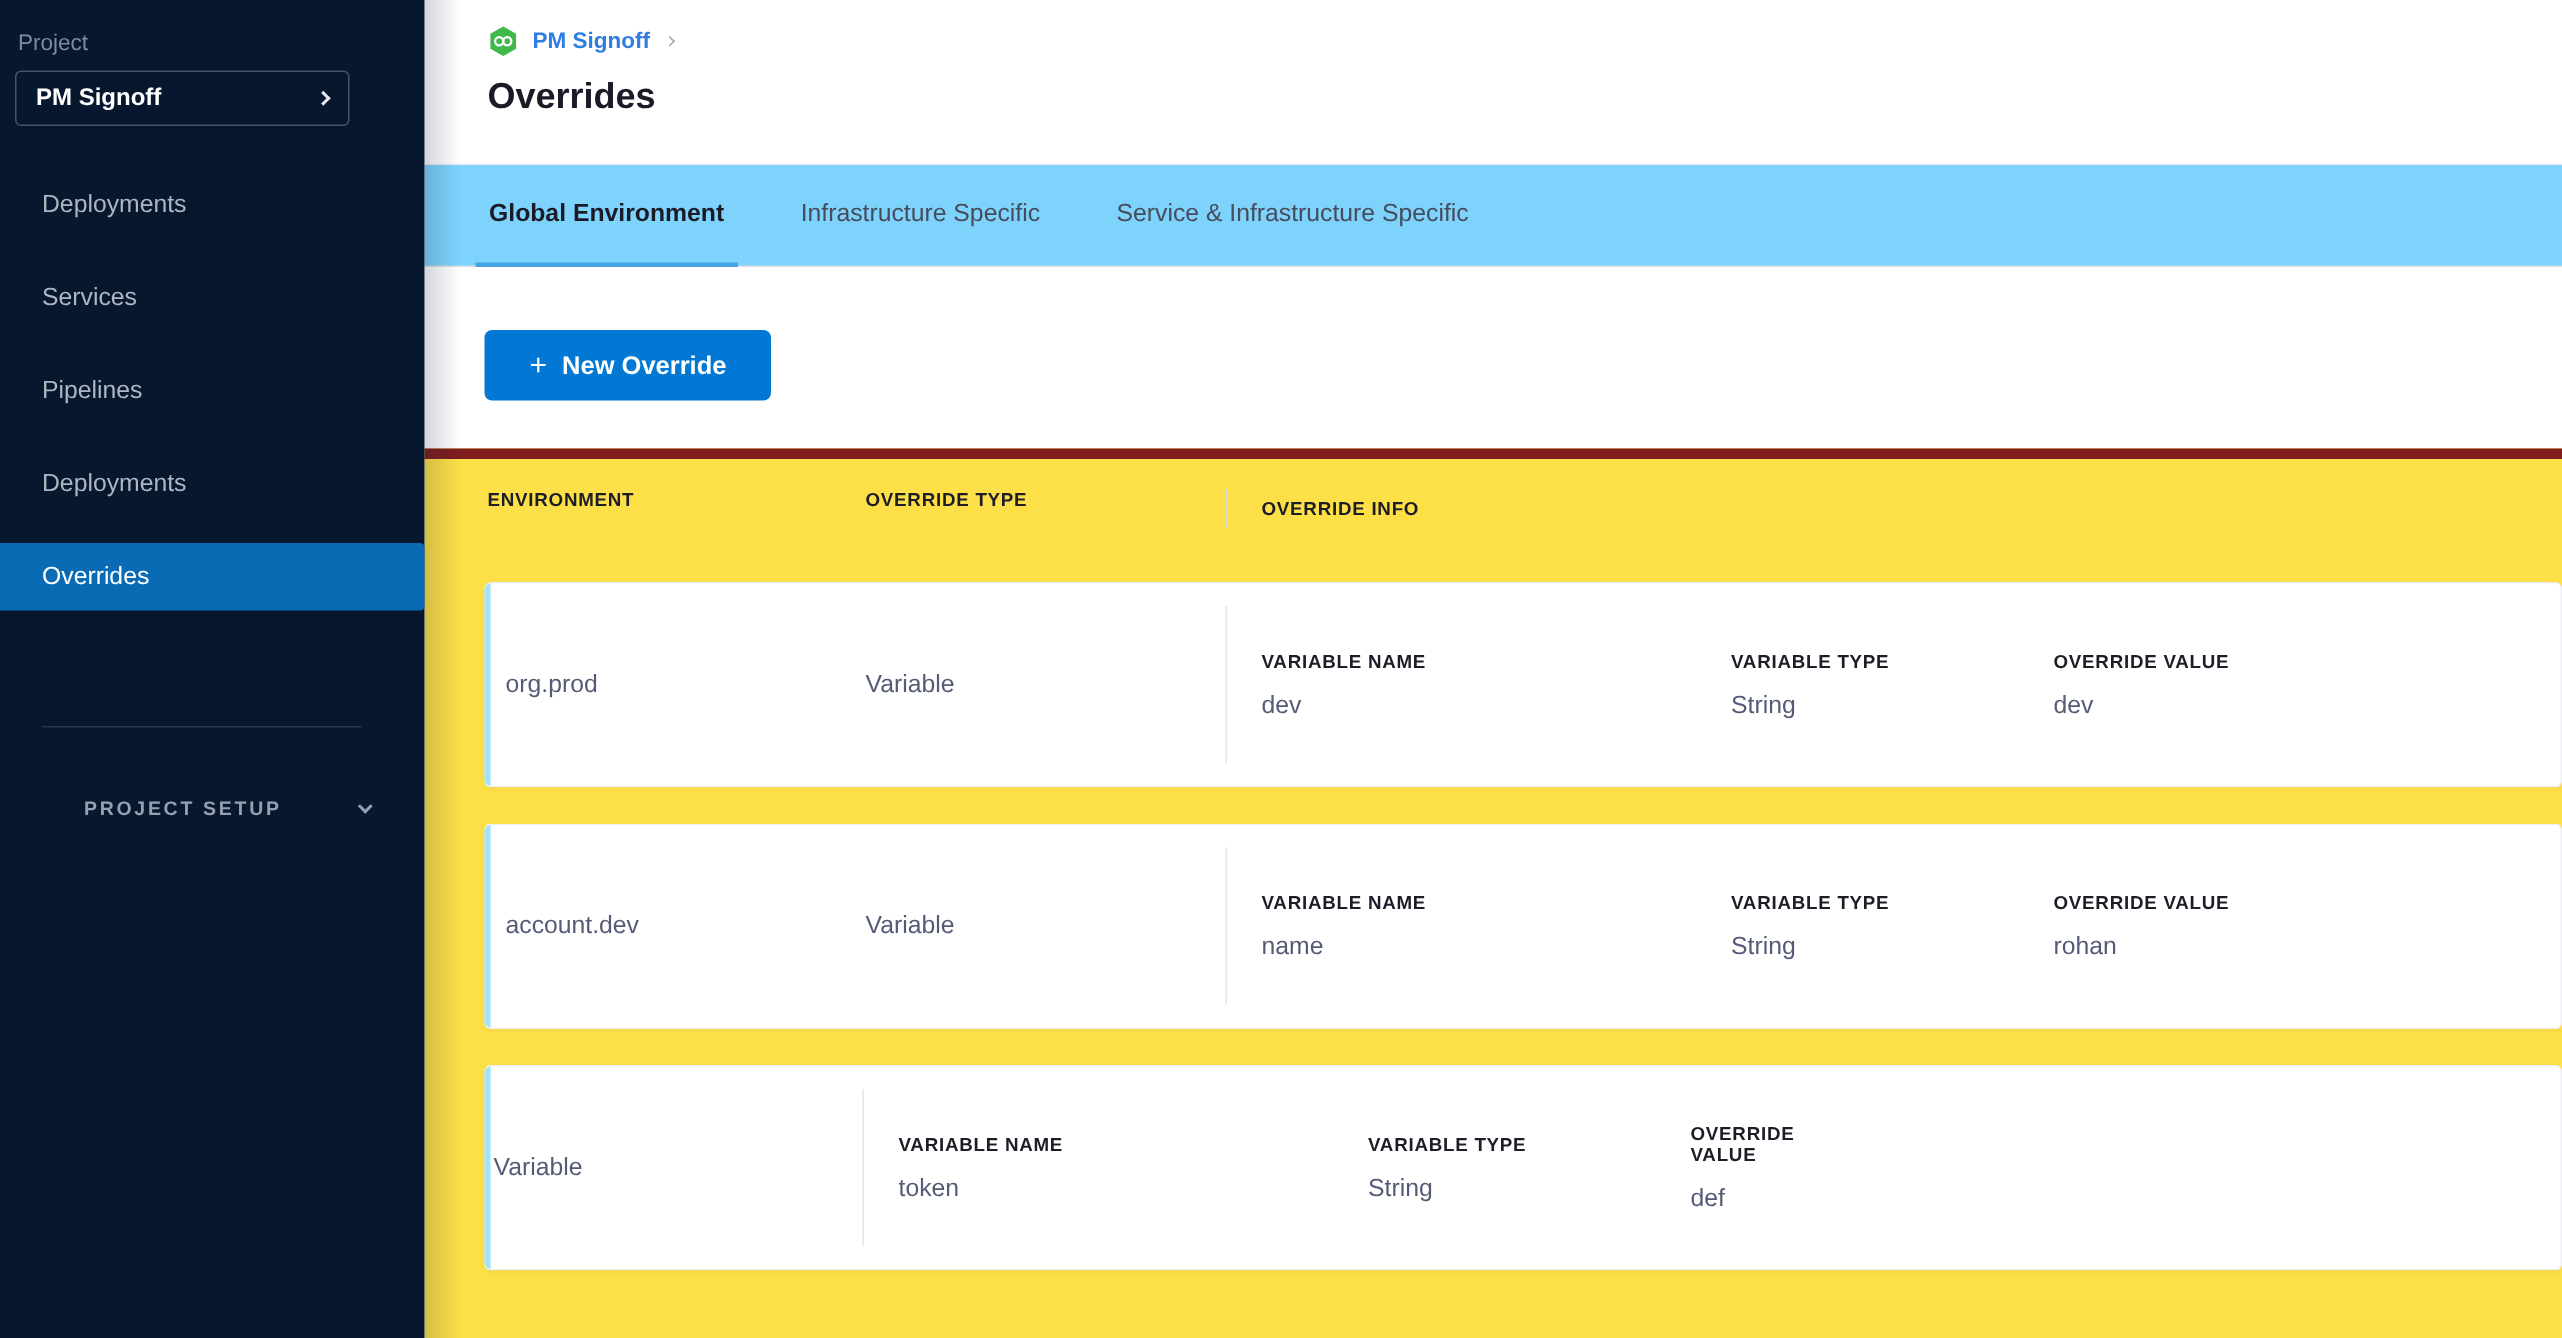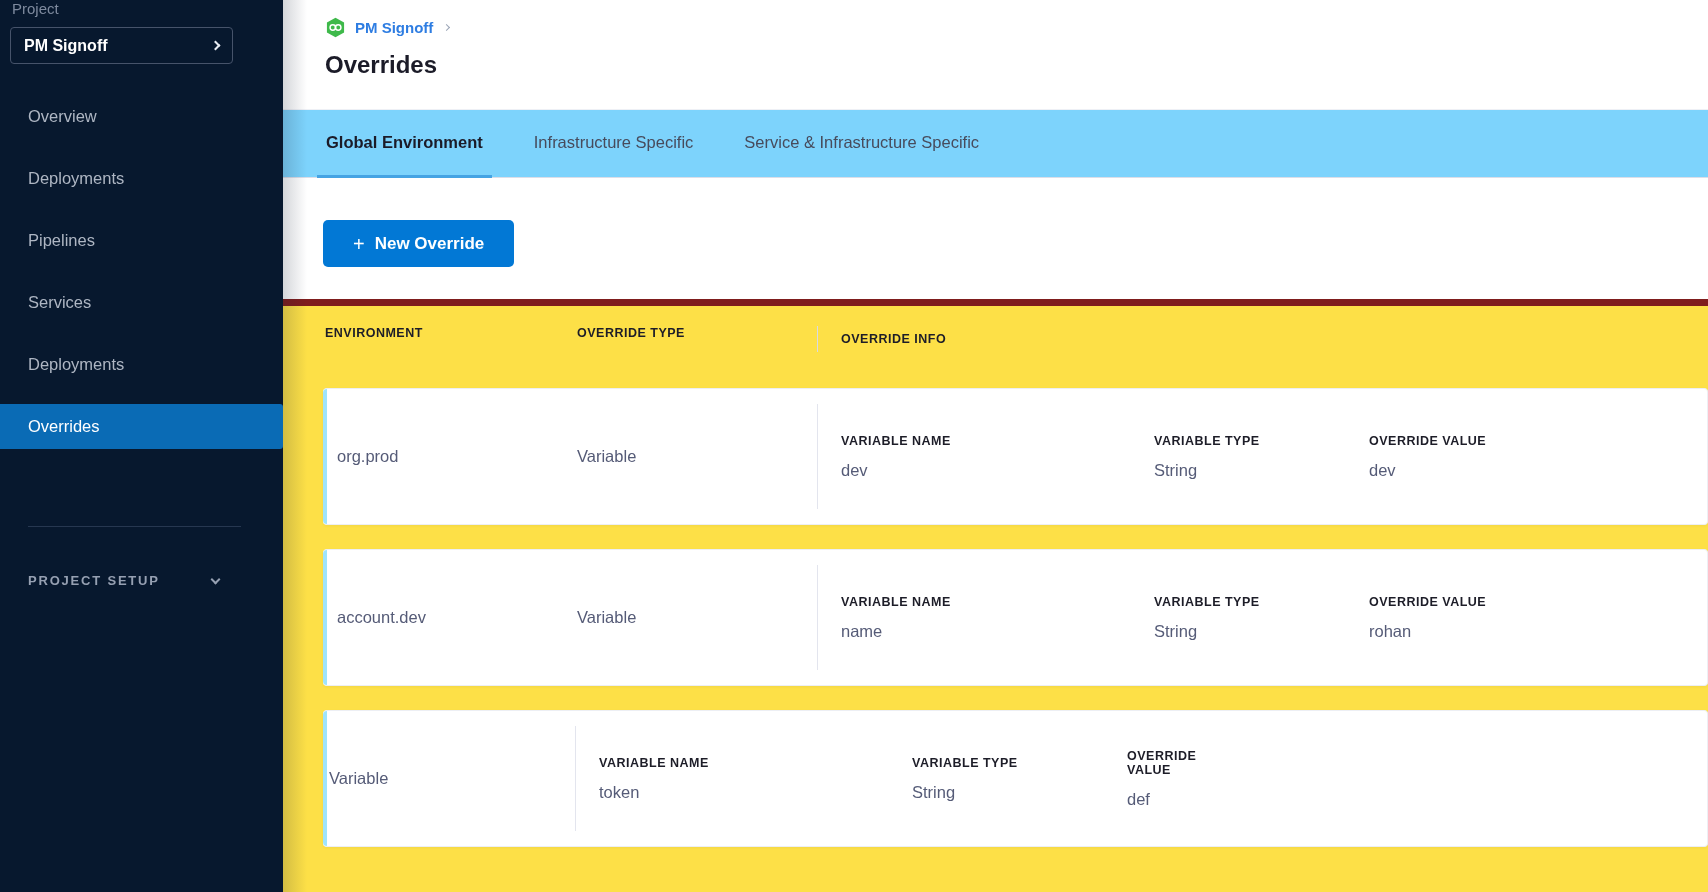--- a/index.html
+++ b/index.html
@@ -2,37 +2,37 @@
 <html><head>
 <meta charset="utf-8">
 <style>
   * { margin:0; padding:0; box-sizing:border-box; }
   html,body { width:1708px; height:892px; overflow:hidden;
     font-family:"Liberation Sans","DejaVu Sans",sans-serif; background:#ffffff; }
   body { display:flex; }
 
   
   .sidebar { width:283px; min-width:283px; height:100%; background:#07182e;
-    position:relative; z-index:2; display:flex; flex-direction:column; }
+    padding-top:20px; position:relative; z-index:2; display:flex; flex-direction:column; }
   .project-label { margin:0 0 10px 12px; font-size:15px; color:#7e8a9e; }
   .project-select { margin-left:10px; width:223px; height:37px; border:1px solid #46536a;
     border-radius:4px; display:flex; align-items:center; padding:0 13px; cursor:pointer; }
   .project-select .val { color:#ffffff; font-size:16px; font-weight:700; flex:1; }
   .chev { display:inline-block; width:7px; height:7px; border-right:2px solid currentColor;
     border-bottom:2px solid currentColor; }
   .chev-right { transform:rotate(-45deg); color:#e8ecf2; }
   .chev-down { transform:rotate(45deg); margin-top:-3px; color:#96a0b2; }
   .bc-chev { width:5px; height:5px; border-width:1.5px; transform:rotate(-45deg); color:#9aa4b5; margin-left:2px; }
   .nav { margin-top:30px; }
   .nav-item { height:45px; margin-bottom:17px; display:flex; align-items:center;
     padding-left:28px; font-size:16.5px; font-weight:500; color:#aeb6c3; cursor:pointer; }
   .nav-item.active { background:#0a6bb5; color:#ffffff; border-radius:0 3px 3px 0; }
   .sb-divider { height:1px; background:#263750; margin:60px 42px 0 28px; }
   .setup-row { margin-top:46px; padding-left:28px; display:flex; align-items:center; cursor:pointer; }
-  .setup-label { font-size:13px; font-weight:700; letter-spacing:1.8px; color:#96a0b2; margin-right:52px; }
+  .setup-label { font-size:13px; font-weight:700; letter-spacing:1.8px; color:#96a0b2; margin-right:52px;margin-left:28px; }
 
   
   .main { flex:1; height:100%; display:flex; flex-direction:column; position:relative; background:#ffffff; }
   .side-shadow { position:absolute; left:0; top:0; width:24px; height:100%;
     background:linear-gradient(to right, rgba(20,30,50,0.18), rgba(20,30,50,0)); pointer-events:none; z-index:1; }
 
   .page-header { padding:17px 0 0 42px; border-bottom:1px solid #eef0f5; height:110px; }
   .breadcrumb { display:flex; align-items:center; gap:9px; }
   .module-icon { width:21px; height:21px; }
   .bc-link { font-size:15px; font-weight:600; color:#2e7de2; cursor:pointer; }
@@ -71,30 +71,27 @@
 <body>
 
 <aside class="sidebar">
   <div class="project-label">Project</div>
   <div class="project-select">
     <span class="val">PM Signoff</span>
     <span class="chev chev-right"></span>
   </div>
   <nav class="nav">
     <div class="nav-item">
-        <span>Overview</span>
-      </div>
-    <div class="nav-item">
         <span>Deployments</span>
       </div>
     <div class="nav-item">
+        <span>Services</span>
+      </div>
+    <div class="nav-item">
         <span>Pipelines</span>
-      </div>
-    <div class="nav-item">
-        <span>Services</span>
       </div>
     <div class="nav-item">
         <span>Deployments</span>
       </div>
     <div class="nav-item active">
         <span>Overrides</span>
       </div>
   </nav>
   <div class="sb-divider"></div>
   <div class="setup-row">

